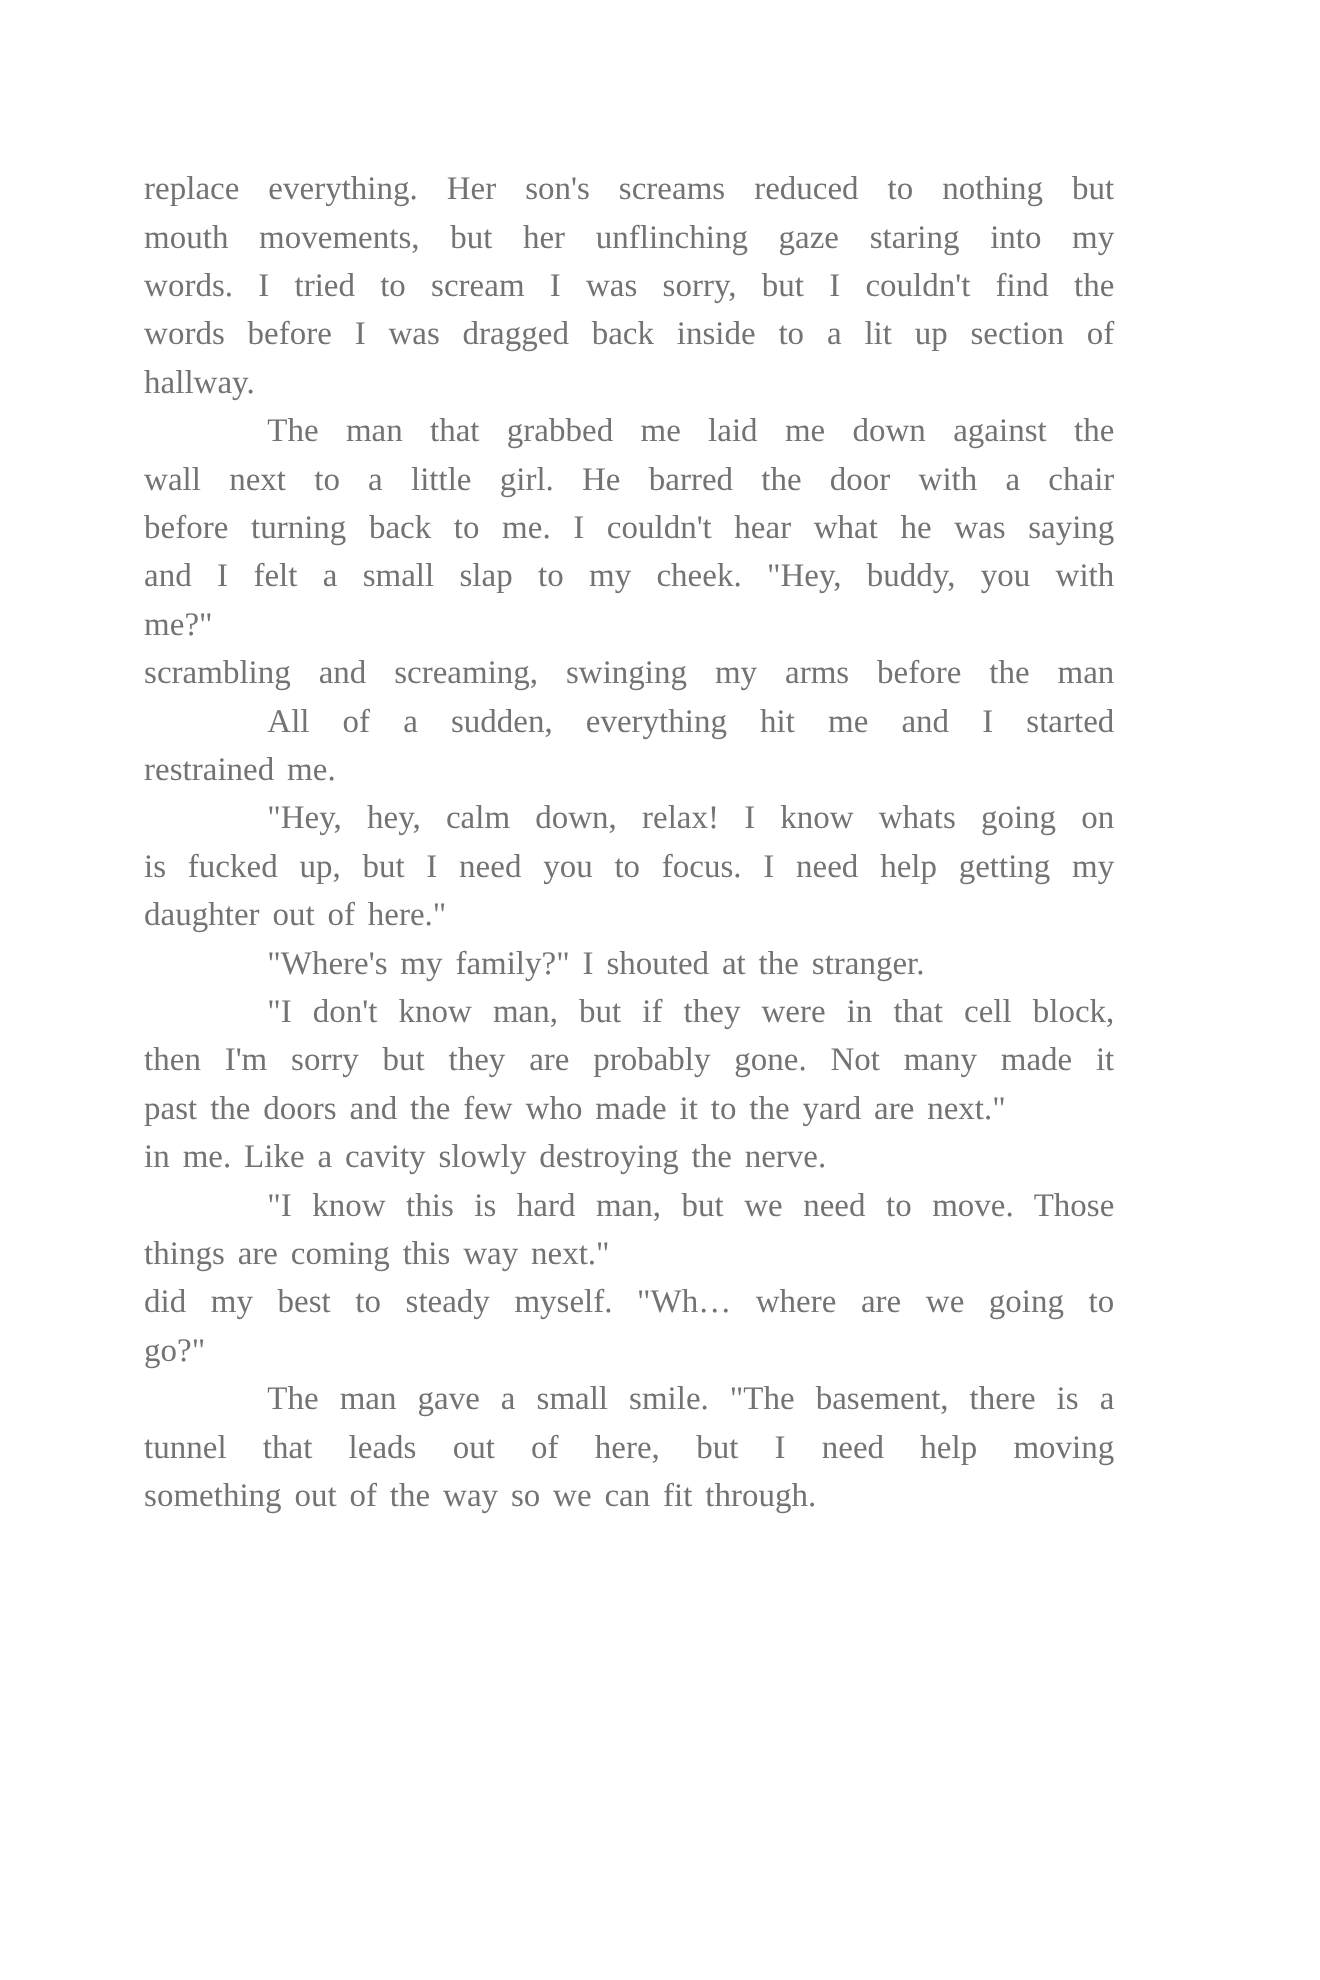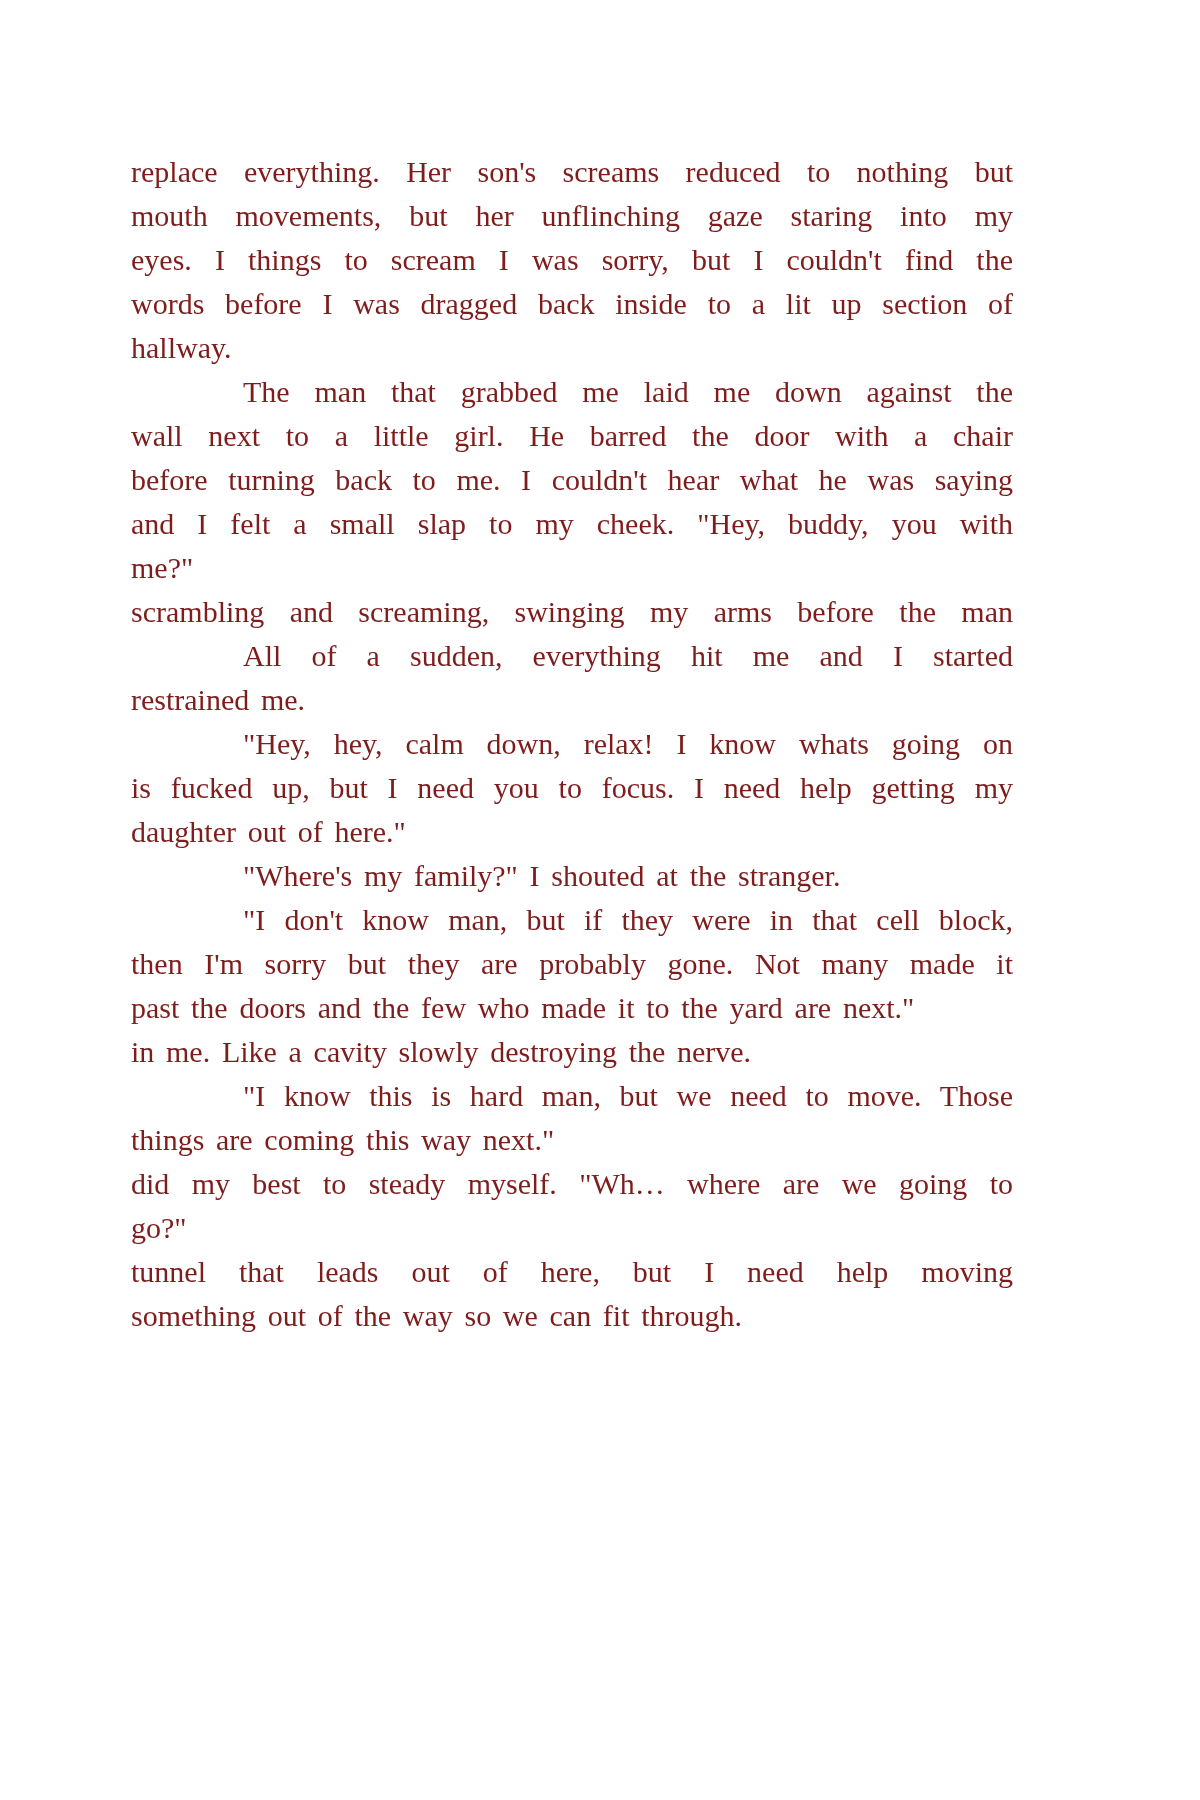--- a/index.html
+++ b/index.html
@@ -44,25 +44,25 @@
     -moz-text-align-last: left;
   }
   .line.indent {
     padding-left: 112px;
   }
 </style>
 </head>
 <body>
 
 <div class="page">
-  <div class="text-block" style="color: #7f1d1d;">
+  <div class="text-block" style="color: #737373;">
       <div class="paragraph">
         <div class="line">replace everything. Her son's screams reduced to nothing but</div>
         <div class="line">mouth movements, but her unflinching gaze staring into my</div>
-        <div class="line">eyes. I things to scream I was sorry, but I couldn't find the</div>
+        <div class="line">words. I tried to scream I was sorry, but I couldn't find the</div>
         <div class="line">words before I was dragged back inside to a lit up section of</div>
         <div class="line last">hallway.</div>
       </div>
       <div class="paragraph">
         <div class="line indent">The man that grabbed me laid me down against the</div>
         <div class="line">wall next to a little girl. He barred the door with a chair</div>
         <div class="line">before turning back to me. I couldn't hear what he was saying</div>
         <div class="line">and I felt a small slap to my cheek. "Hey, buddy, you with</div>
         <div class="line last">me?"</div>
       </div>
@@ -89,19 +89,20 @@
       </div>
       <div class="paragraph">
         <div class="line indent">"I know this is hard man, but we need to move. Those</div>
         <div class="line last">things are coming this way next."</div>
       </div>
       <div class="paragraph">
         <div class="line">did my best to steady myself. "Wh… where are we going to</div>
         <div class="line last">go?"</div>
       </div>
       <div class="paragraph">
+        <div class="line indent">The man gave a small smile. "The basement, there is a</div>
         <div class="line">tunnel that leads out of here, but I need help moving</div>
         <div class="line last">something out of the way so we can fit through.</div>
       </div>
       <div class="paragraph">
       </div>
     </div>
 </div>
 
 </body></html>

